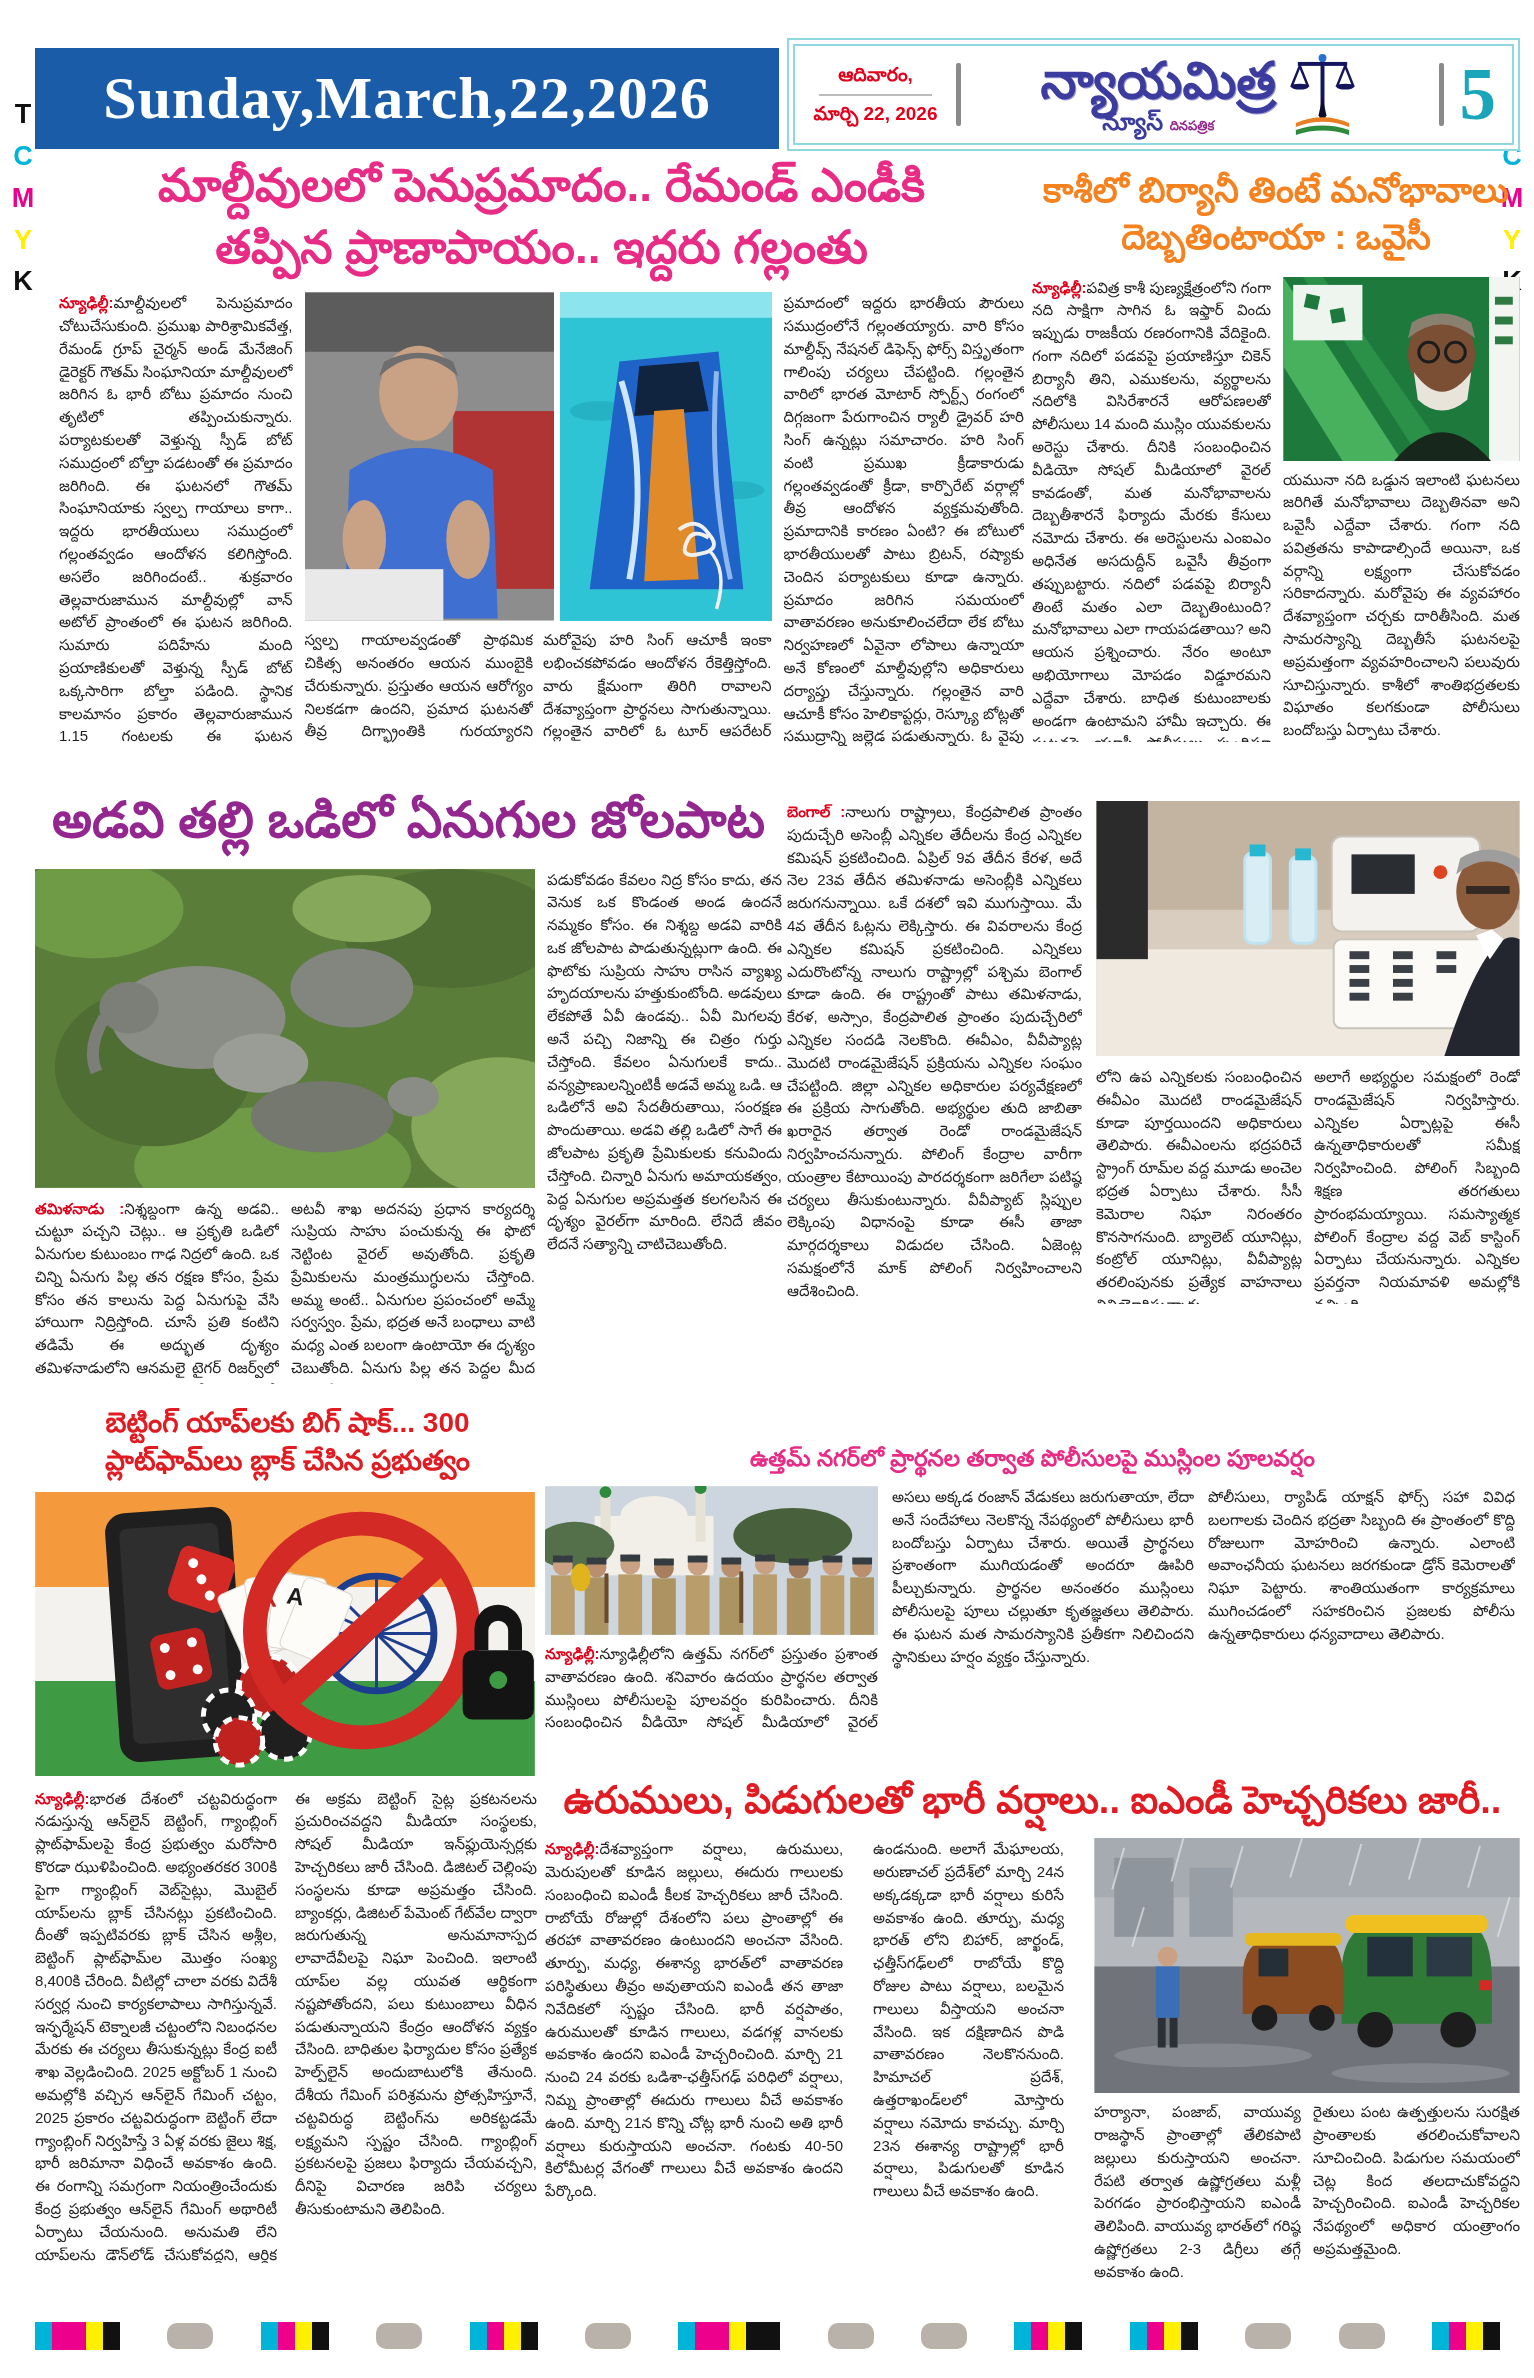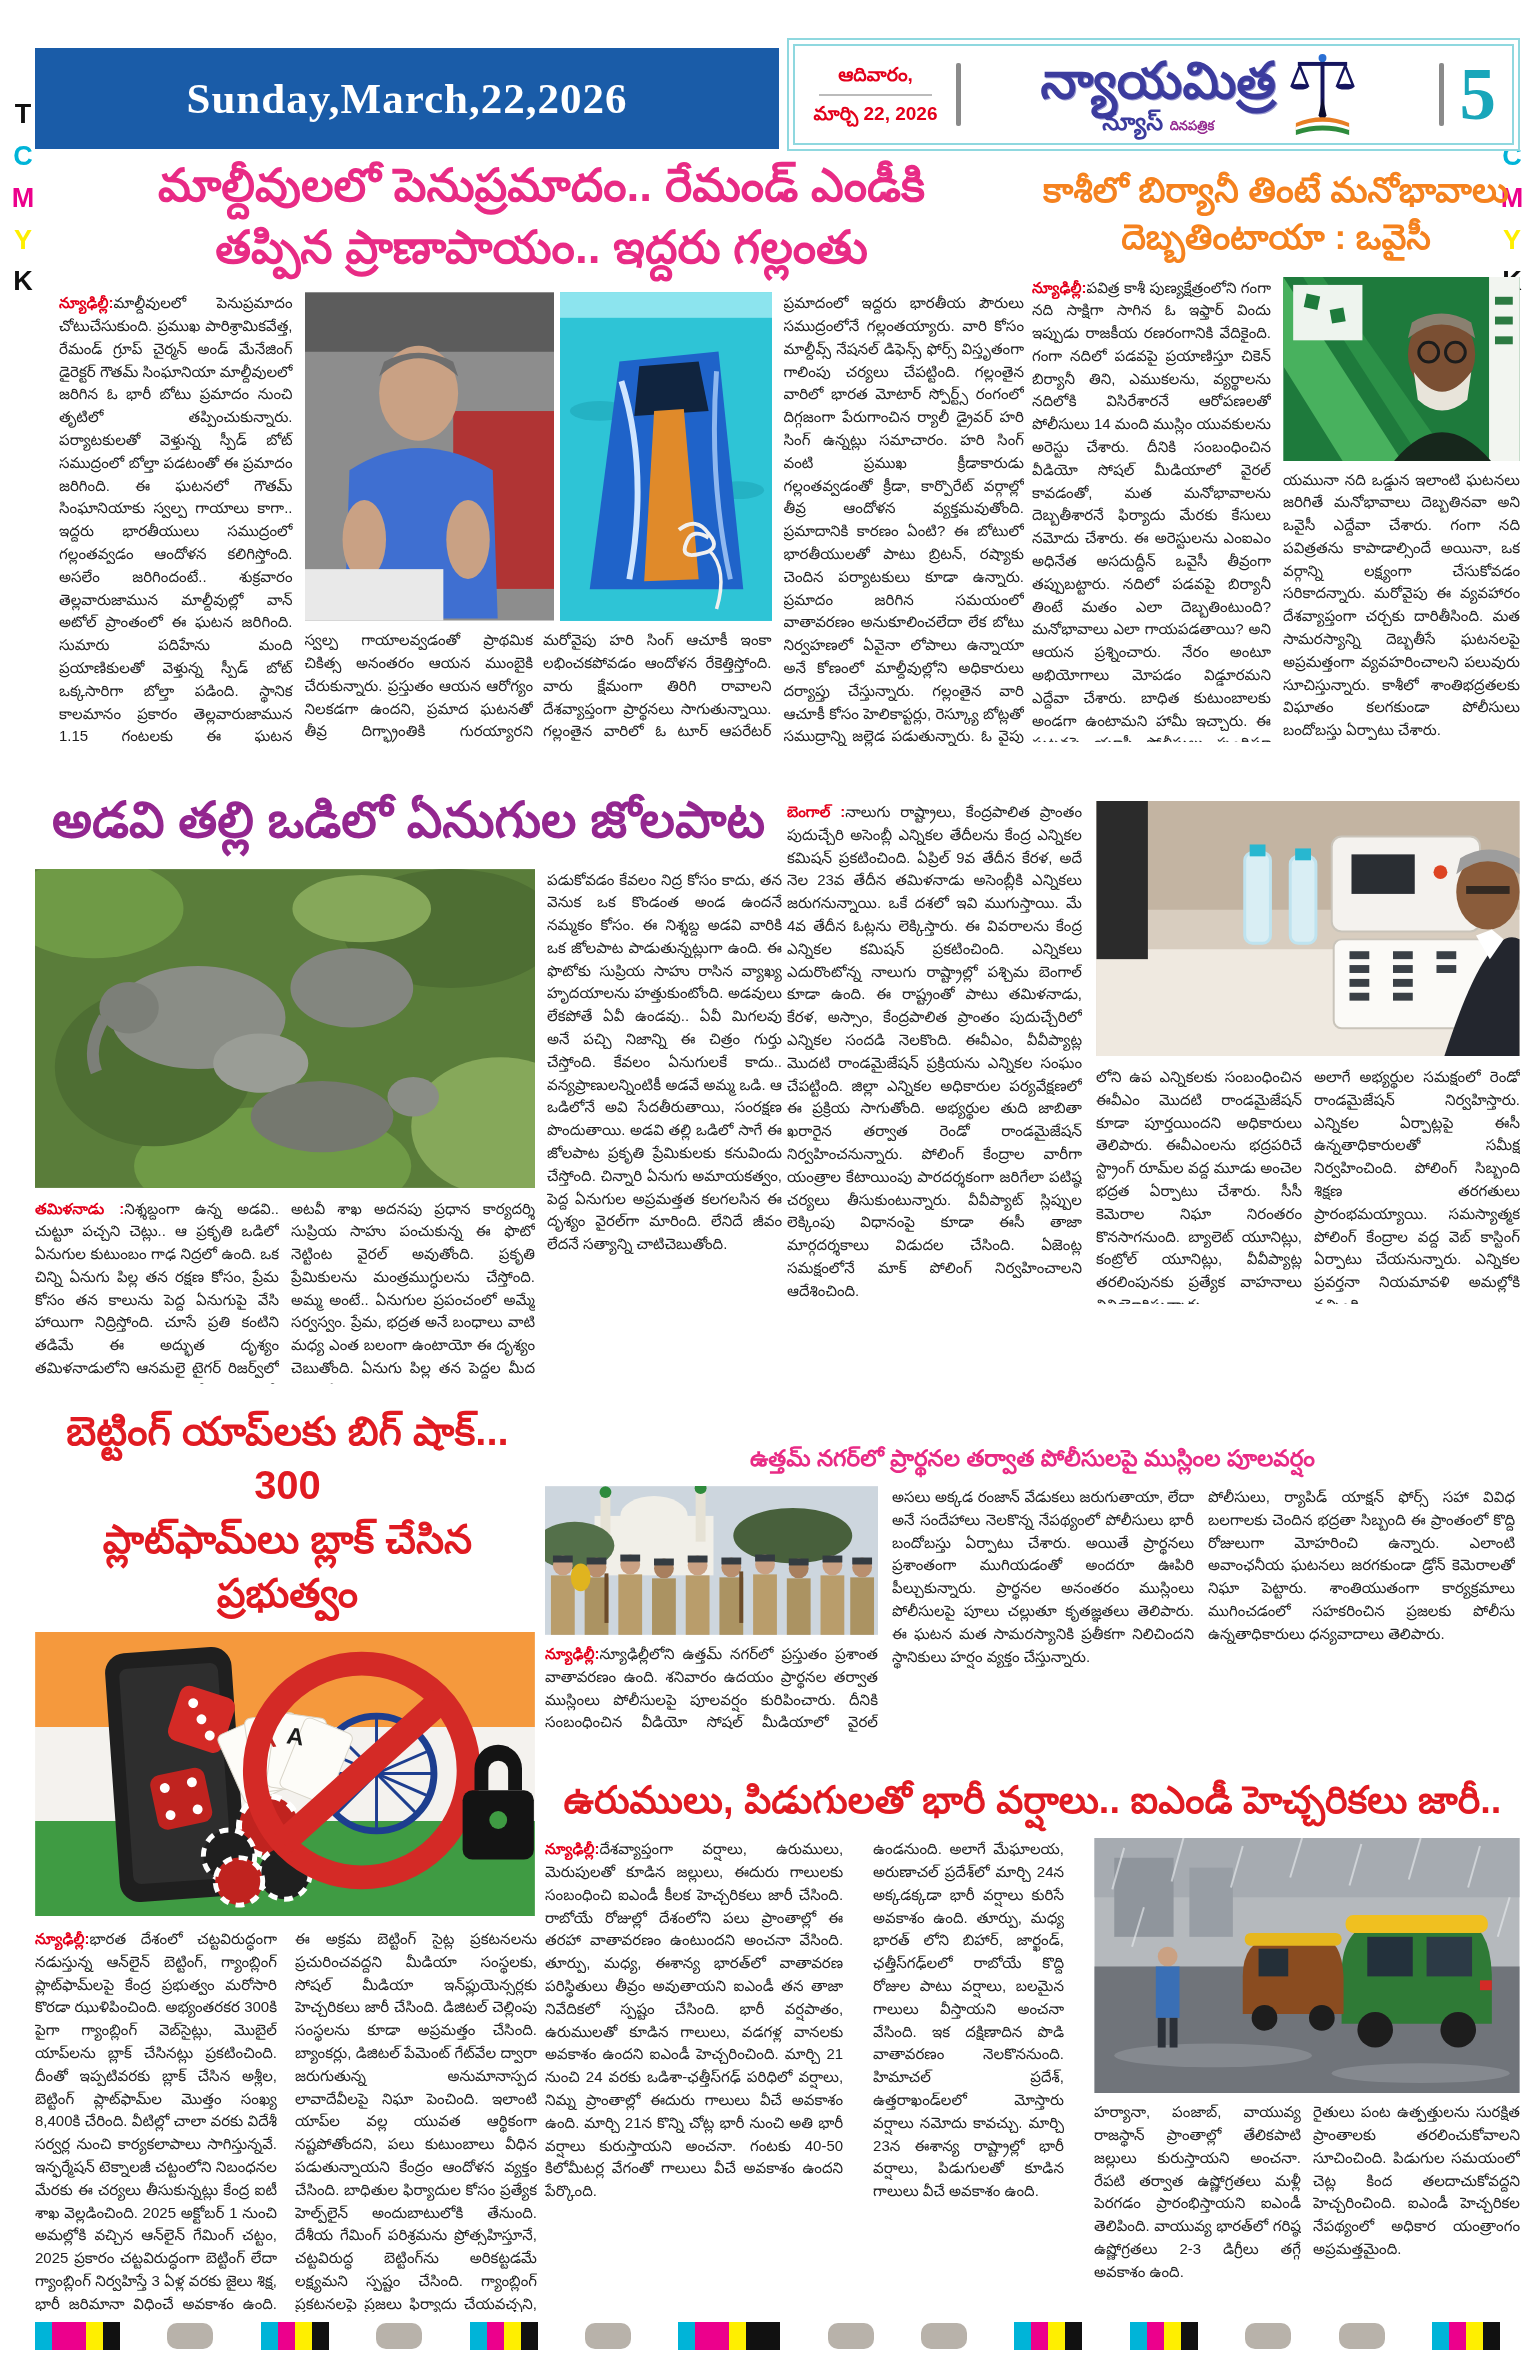--- a/index.html
+++ b/index.html
@@ -8,21 +8,21 @@
     --ink:#1d1d1d; --c:#00b4d8; --m:#ec008c; --y:#ffef00; --k:#111111; --blob:#b8b2aa;
     --mast-border:#8fd8df;
   }
   *{margin:0;padding:0;box-sizing:border-box;}
   html,body{background:#ffffff;}
   #page{position:relative;width:1535px;height:2378px;background:#fff;overflow:hidden;
     font-family:"Liberation Sans",sans-serif;color:var(--ink);}
   
   .date-banner{position:absolute;left:35px;top:48px;width:744px;height:101px;background:var(--blue);
     display:flex;align-items:center;justify-content:center;color:#fff;
-    font-family:"Liberation Serif",serif;font-size:43px;font-weight:bold;letter-spacing:1px;}
+    font-family:"Liberation Serif",serif;font-size:60px;font-weight:bold;letter-spacing:1px;}
   .masthead{position:absolute;left:787px;top:38px;width:733px;height:113px;background:#fff;
     border:2px solid var(--mast-border);box-shadow:inset 0 0 0 4px #fff,inset 0 0 0 6px var(--mast-border);
     display:flex;align-items:center;padding:0 22px;gap:16px;}
   .m-date{color:var(--dateline);font-weight:bold;font-size:19px;text-align:center;line-height:1.3;width:129px;}
   .m-date .rule{border-top:2px solid #bbb;margin:6px 8px;}
   .m-sep{width:5px;height:63px;background:#8a8a8a;border-radius:2px;}
   .m-logo{flex:1;display:flex;align-items:center;justify-content:center;gap:10px;}
   .m-logo-txt{text-align:center;line-height:1;}
   .m-logo-title{font-size:51px;font-weight:bold;color:var(--logo-blue);text-shadow:1px 1px 0 #9a9ad0;}
   .m-logo-sub{font-size:24px;font-weight:bold;color:var(--logo-blue);margin-top:4px;}
@@ -67,21 +67,21 @@
   
   #a4{left:787px;top:787px;width:733px;height:653px;}
   #a4 .hl{color:var(--pink);font-size:41px;}
   #a4 .body{display:flex;gap:14px;margin-top:14px;height:505px;}
   #a4 .c1{width:295px;height:100%;}
   #a4 .rgt{width:424px;display:flex;flex-direction:column;}
   #a4 .under{display:flex;gap:12px;margin-top:10px;height:238px;}
   #a4 .under .txt{width:206px;}
   
   #a5{left:35px;top:1404px;width:505px;height:908px;}
-  #a5 .hl{color:var(--red);font-size:40px;}
+  #a5 .hl{color:var(--red);font-size:28px;}
   #a5 .illo{margin-top:12px;}
   #a5 .cols{display:flex;gap:18px;margin-top:12px;height:475px;}
   #a5 .cols .txt{width:242px;}
   
   #a6{left:545px;top:1443px;width:975px;height:327px;}
   #a6 .hl{color:var(--pink);font-size:23px;}
   #a6 .body{display:flex;gap:14px;margin-top:12px;height:249px;}
   #a6 .lft{width:333px;display:flex;flex-direction:column;gap:8px;}
   #a6 .lft .txt{flex:1;}
   #a6 .c2{width:302px;height:100%;}

